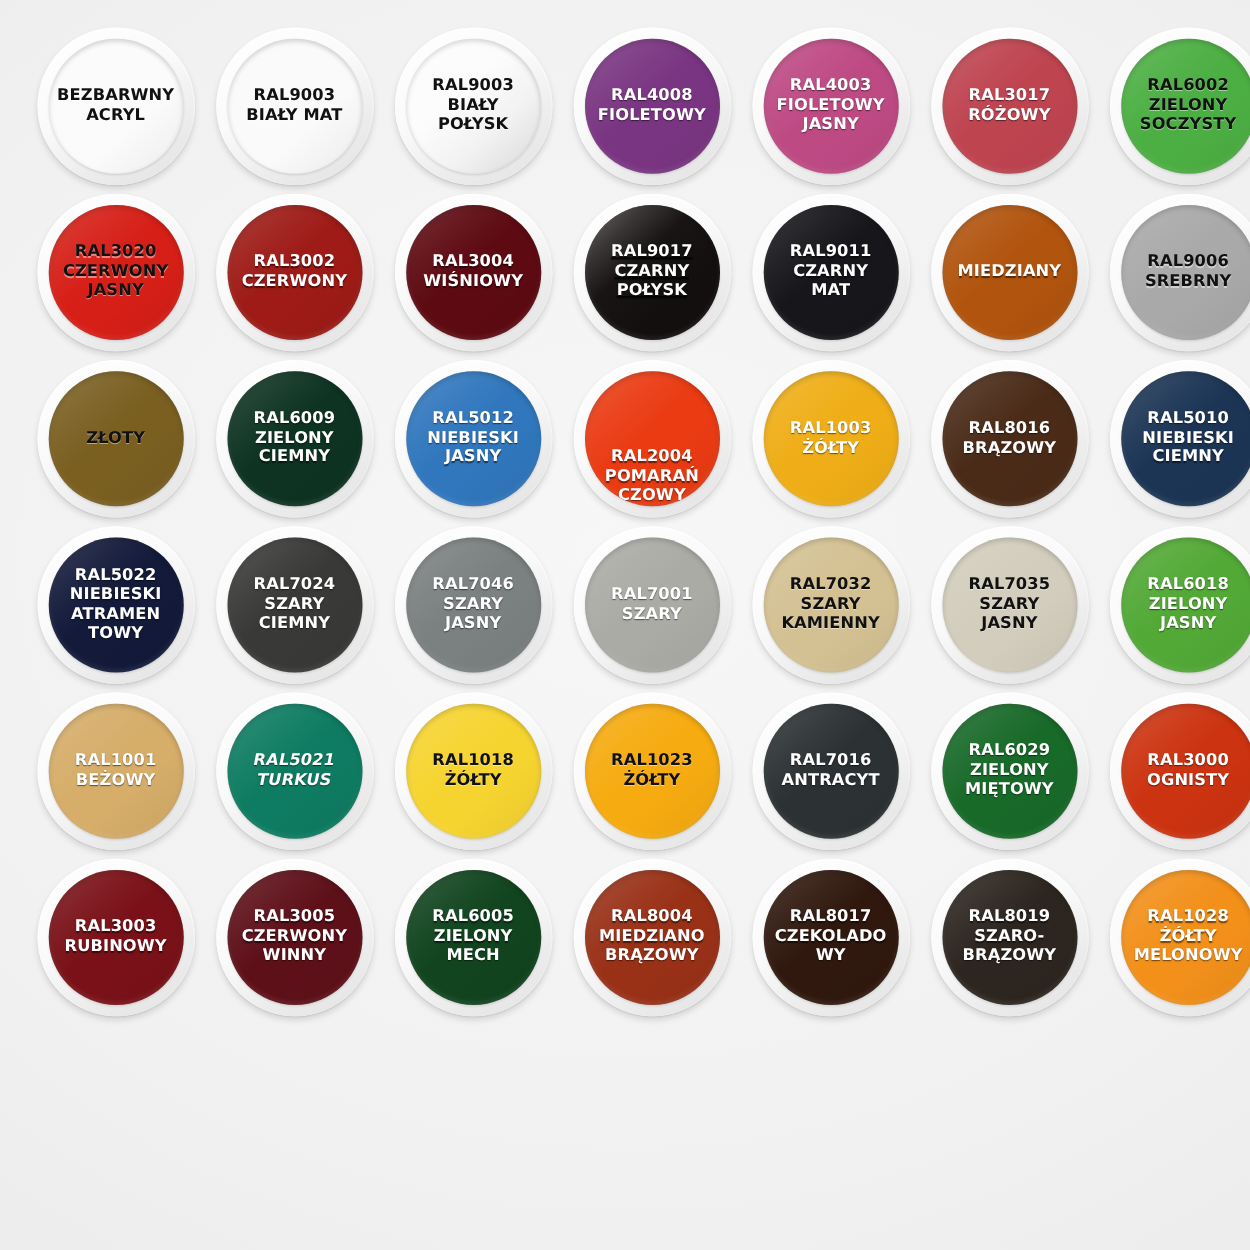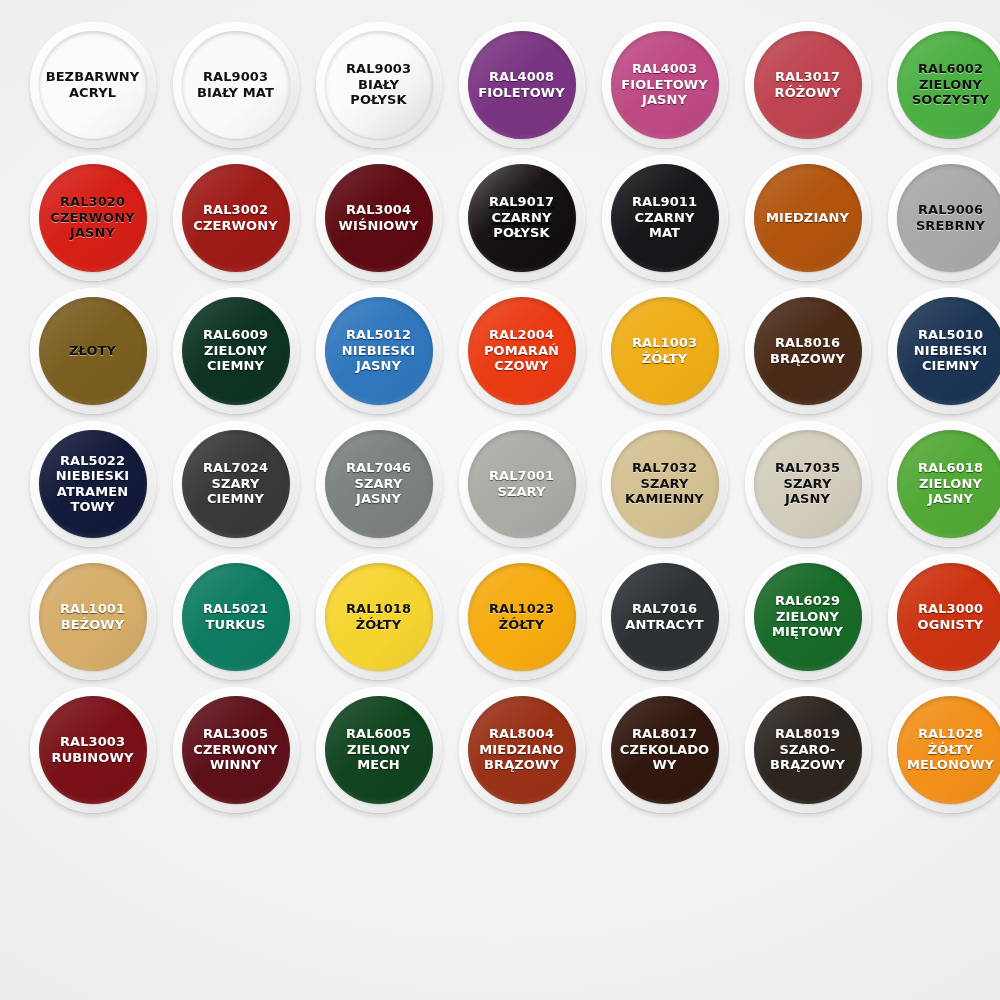--- a/index.html
+++ b/index.html
@@ -270,21 +270,21 @@
         <div class="swatch-rim">
           <div class="swatch-disc" style="background: rgb(48, 119, 189);">
             <div class="swatch-label on-dark">RAL5012
 NIEBIESKI
 JASNY</div>
           </div>
         </div>
       </div>
       <div class="swatch-cell">
         <div class="swatch-rim">
-          <div class="swatch-disc" style="background: rgb(234, 59, 19);">
+          <div class="swatch-disc" style="background: rgb(234, 59, 19); align-items: flex-end;">
             <div class="swatch-label on-dark">RAL2004
 POMARAŃ
 CZOWY</div>
           </div>
         </div>
       </div>
       <div class="swatch-cell">
         <div class="swatch-rim">
           <div class="swatch-disc" style="background: rgb(239, 174, 23);">
             <div class="swatch-label on-dark">RAL1003
@@ -375,21 +375,21 @@
       <div class="swatch-cell">
         <div class="swatch-rim">
           <div class="swatch-disc" style="background: rgb(214, 173, 105);">
             <div class="swatch-label on-dark">RAL1001
 BEŻOWY</div>
           </div>
         </div>
       </div>
       <div class="swatch-cell">
         <div class="swatch-rim">
-          <div class="swatch-disc" style="background: rgb(14, 124, 98);">
+          <div class="swatch-disc" style="background: rgb(14, 124, 98); font-style: italic;">
             <div class="swatch-label on-dark">RAL5021
 TURKUS</div>
           </div>
         </div>
       </div>
       <div class="swatch-cell light-disc">
         <div class="swatch-rim">
           <div class="swatch-disc" style="background: rgb(246, 212, 48); justify-content: flex-end;">
             <div class="swatch-label on-light">RAL1018
 ŻÓŁTY</div>

